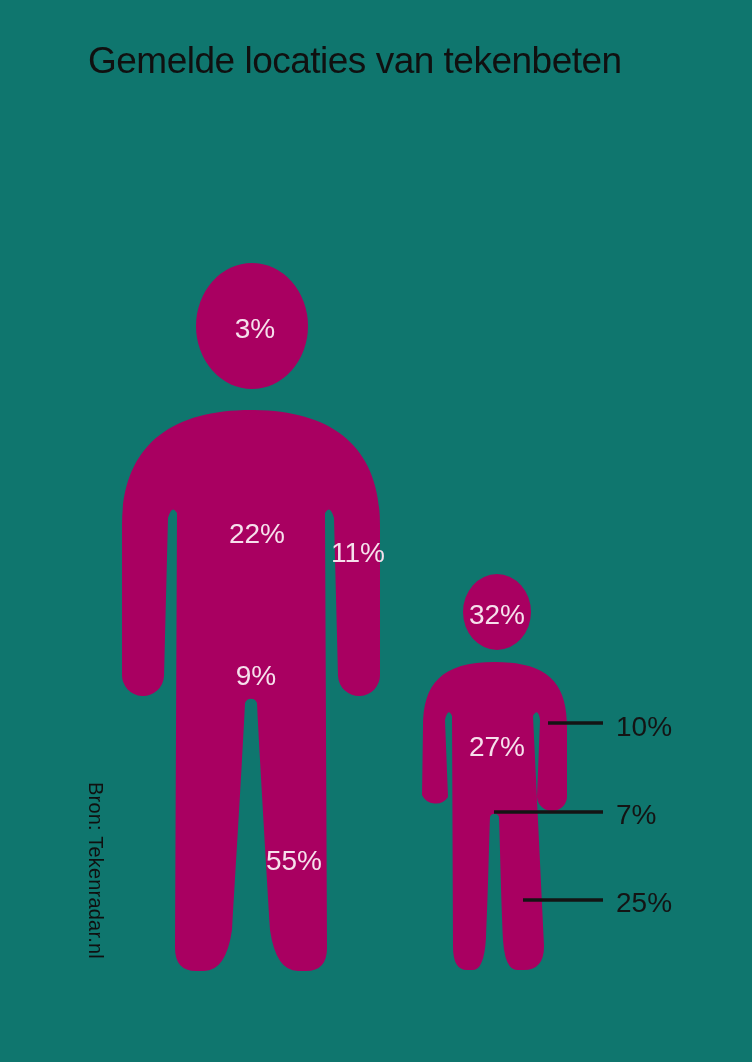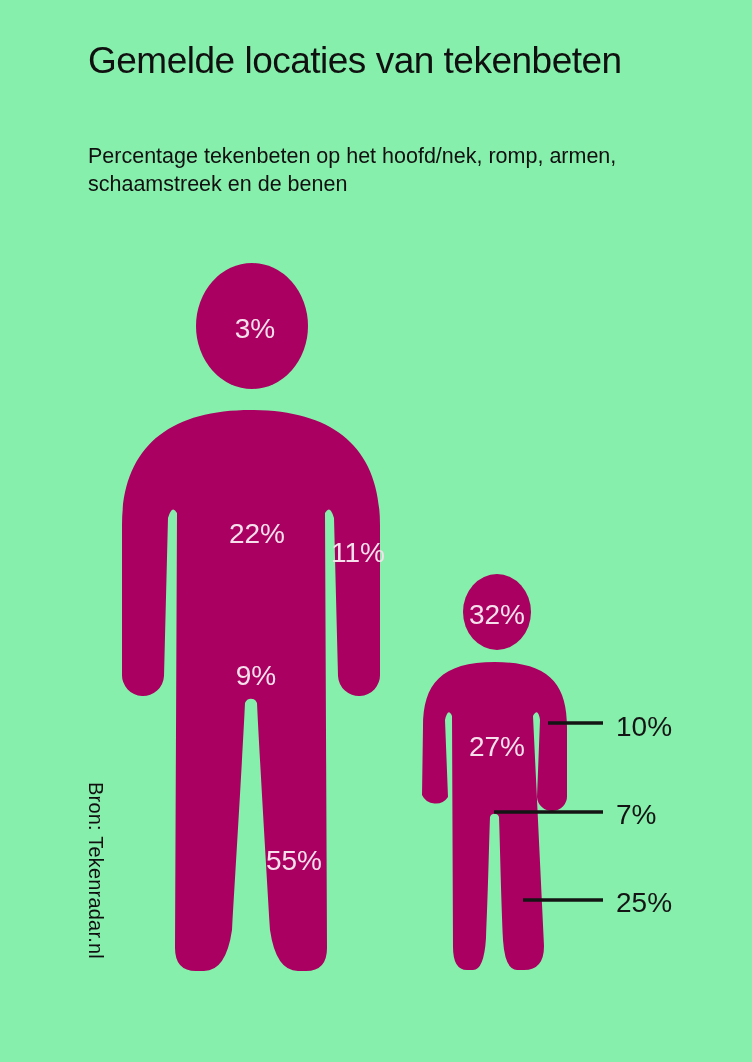--- a/index.html
+++ b/index.html
@@ -1,20 +1,20 @@
 <!DOCTYPE html>
 <html><head>
 <meta charset="utf-8">
 <style>
   html, body { margin: 0; padding: 0; background: #ffffff; }
   .canvas {
     position: relative;
     width: 752px;
     height: 1062px;
-    background: #86efac;
+    background: #0f766e;
     overflow: hidden;
     font-family: "Liberation Sans", "DejaVu Sans", sans-serif;
   }
   .title {
     position: absolute;
     left: 88px;
     top: 36px;
     font-size: 37px;
     line-height: 49px;
     letter-spacing: -0.5px;
@@ -55,24 +55,20 @@
 </style>
 </head>
 <body>
 
 <div class="canvas">
 
   <div class="title">
     <div>Gemelde locaties van tekenbeten</div>
   </div>
 
-  <div class="subtitle">
-    <div>Percentage tekenbeten op het hoofd/nek, romp, armen,</div>
-    <div>schaamstreek en de benen</div>
-  </div>
 
   <div class="source">Bron: Tekenradar.nl</div>
 
   <svg class="figures-svg" width="752" height="1062" viewBox="0 0 752 1062">
 
     <g>
       <ellipse cx="252" cy="326" rx="56" ry="63" fill="#a90061"></ellipse>
       <path fill="#a90061" d="M 251 410
                C 334 410 380 448 380 525
                L 380 674

